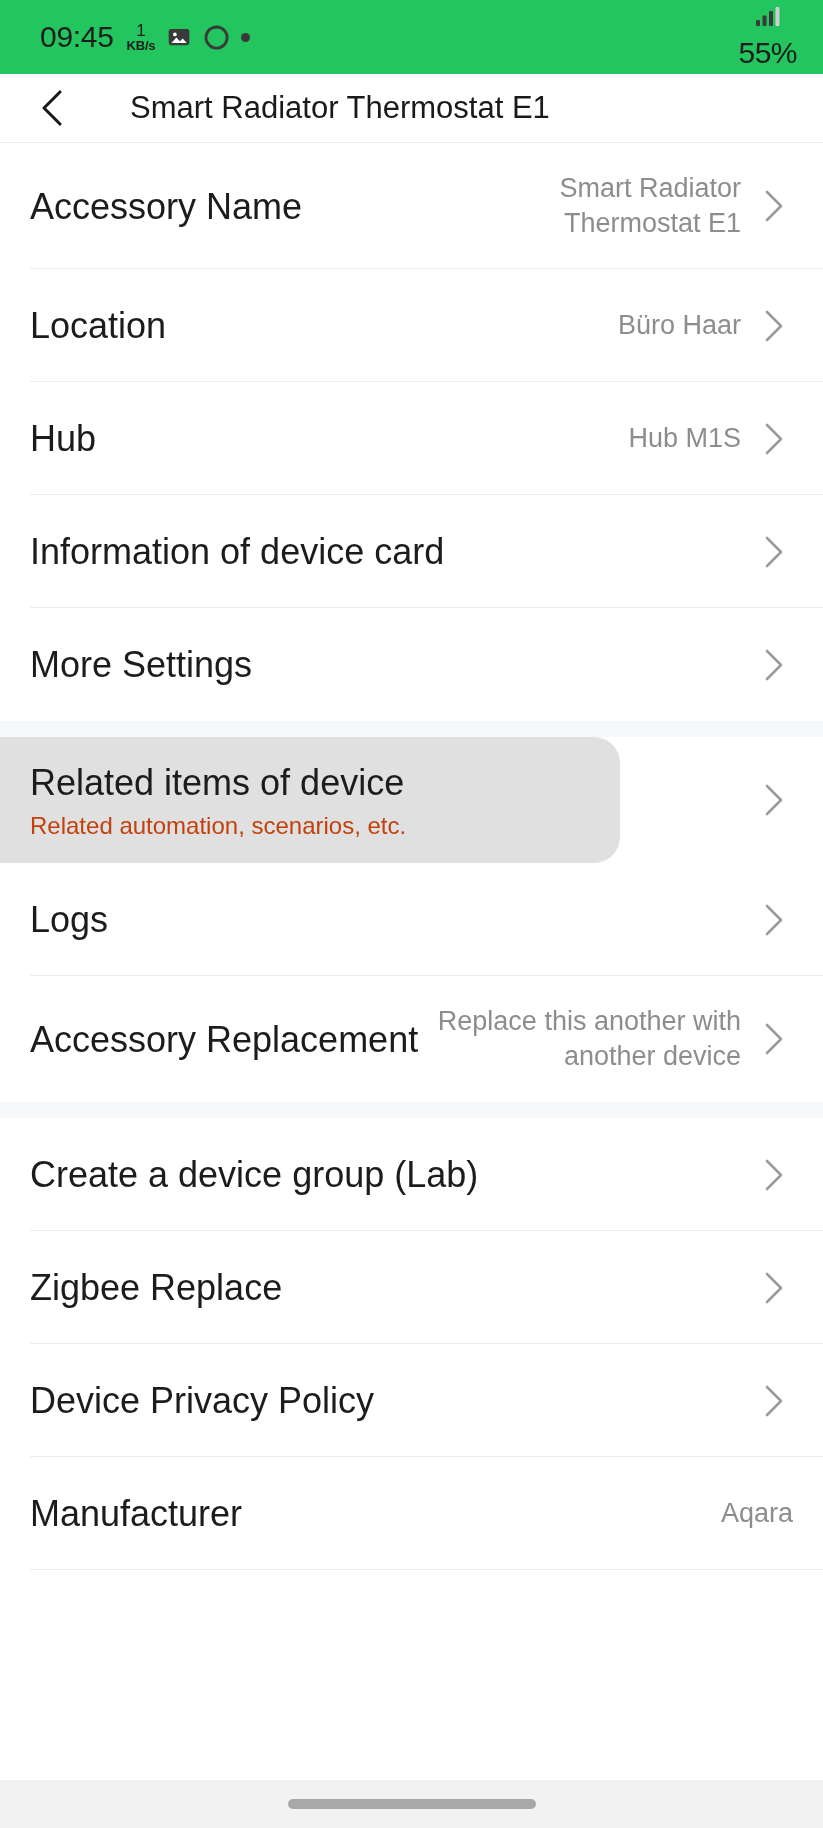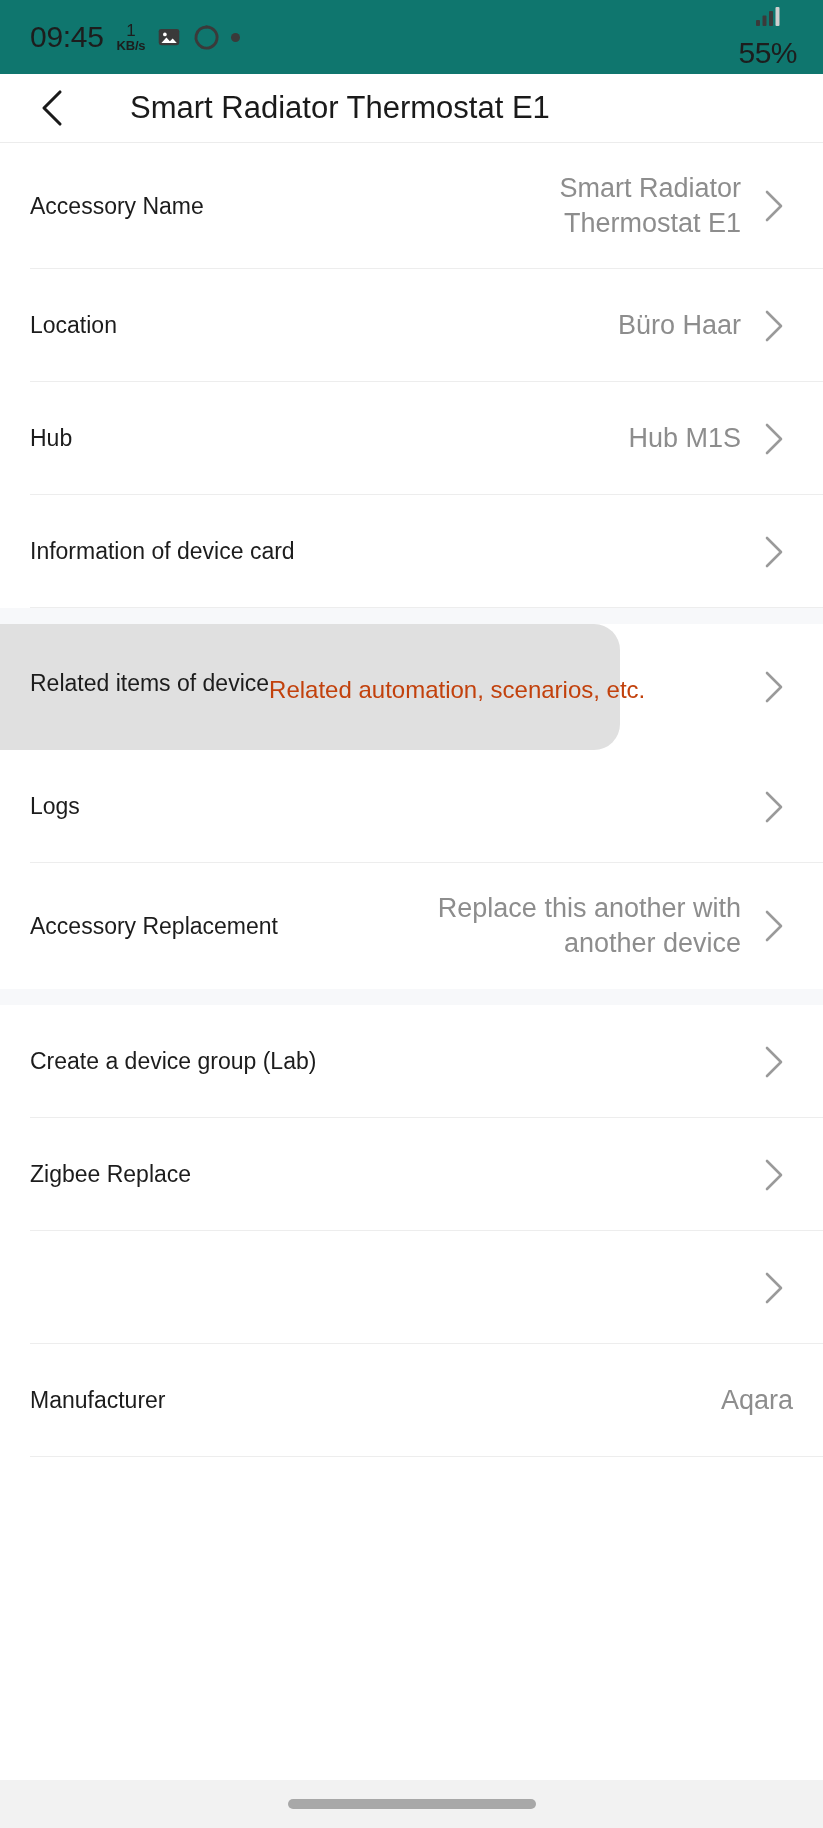--- a/index.html
+++ b/index.html
@@ -14,22 +14,22 @@
     width: 823px; height: 1828px;
     background: #ffffff;
     display: flex; flex-direction: column;
   }
 
   
   .statusbar {
     height: 74px;
     flex: 0 0 74px;
     display: flex; align-items: center;
-    padding: 0 26px 0 30px;
-    background: #0f766e;
+    padding: 0 26px 0 40px;
+    background: #22c55e;
   }
   .sb-left { display: flex; align-items: center; gap: 11px; }
   .sb-right { margin-left: auto; display: flex; align-items: center; gap: 7px; flex-direction: column; }
   .sb-time { font-size: 30px; color: #1d1d1d; letter-spacing: -0.3px; }
   .sb-speed { display: flex; flex-direction: column; align-items: center;
               line-height: 1; color: #1d1d1d; margin-left: 2px; }
   .sb-speed .num { font-size: 17px; }
   .sb-speed .unit { font-size: 13px; font-weight: bold; letter-spacing: -0.2px; }
   .sb-ico { display: inline-flex; align-items: center; justify-content: center; }
   .sb-dot { width: 9px; height: 9px; border-radius: 50%; background: #3a3a3a; }
@@ -71,28 +71,28 @@
     background: transparent;
     cursor: pointer;
   }
   .row.tall { min-height: 126px; }
   .row .sep {
     position: absolute; left: 30px; right: 0; bottom: 0;
     height: 1px; background: #ededed;
   }
 
   .row-label {
-    font-size: 23px; color: #1c1c1c;
+    font-size: 36px; color: #1c1c1c;
     line-height: 1.25;
     flex: 0 0 auto;
   }
   .row-sub {
     font-size: 24px; color: #c2410c; margin-top: 7px; line-height: 1.2;
   }
-  .label-stack { display: flex; flex-direction: row; justify-content: center; }
+  .label-stack { display: flex; flex-direction: column; justify-content: center; }
 
   .row-value {
     margin-left: auto;
     font-size: 27px; color: #8d8d8d;
     text-align: right;
     line-height: 1.28;
     padding-left: 18px;
     max-width: 330px;
   }
   .chev {
@@ -236,20 +236,30 @@
         <div class="row-label">Information of device card</div>
         <div class="row-value"></div>
         <div class="chev">
           <svg width="22" height="34" viewBox="0 0 22 34" aria-hidden="true">
             <path d="M4 3l14 14L4 31" fill="none" stroke="#9a9a9a" stroke-width="2.6" stroke-linecap="round" stroke-linejoin="round"></path>
           </svg>
         </div>
         <div class="sep"></div>
       </div>
 
+      <div class="row nosep">
+        <div class="row-label">More Settings</div>
+        <div class="row-value"></div>
+        <div class="chev">
+          <svg width="22" height="34" viewBox="0 0 22 34" aria-hidden="true">
+            <path d="M4 3l14 14L4 31" fill="none" stroke="#9a9a9a" stroke-width="2.6" stroke-linecap="round" stroke-linejoin="round"></path>
+          </svg>
+        </div>
+
+      </div>
     </div>
 
     <div class="band"></div>
 
     <div class="group">
 
       <div class="row-highlight-wrap">
         <div class="hl-bg"></div>
         <div class="row tall nosep">
           <div class="label-stack">
@@ -309,20 +319,21 @@
         <div class="row-value"></div>
         <div class="chev">
           <svg width="22" height="34" viewBox="0 0 22 34" aria-hidden="true">
             <path d="M4 3l14 14L4 31" fill="none" stroke="#9a9a9a" stroke-width="2.6" stroke-linecap="round" stroke-linejoin="round"></path>
           </svg>
         </div>
         <div class="sep"></div>
       </div>
 
       <div class="row">
+        <div class="row-label">Device Privacy Policy</div>
         <div class="row-value"></div>
         <div class="chev">
           <svg width="22" height="34" viewBox="0 0 22 34" aria-hidden="true">
             <path d="M4 3l14 14L4 31" fill="none" stroke="#9a9a9a" stroke-width="2.6" stroke-linecap="round" stroke-linejoin="round"></path>
           </svg>
         </div>
         <div class="sep"></div>
       </div>
 
       <div class="row no-chev">

